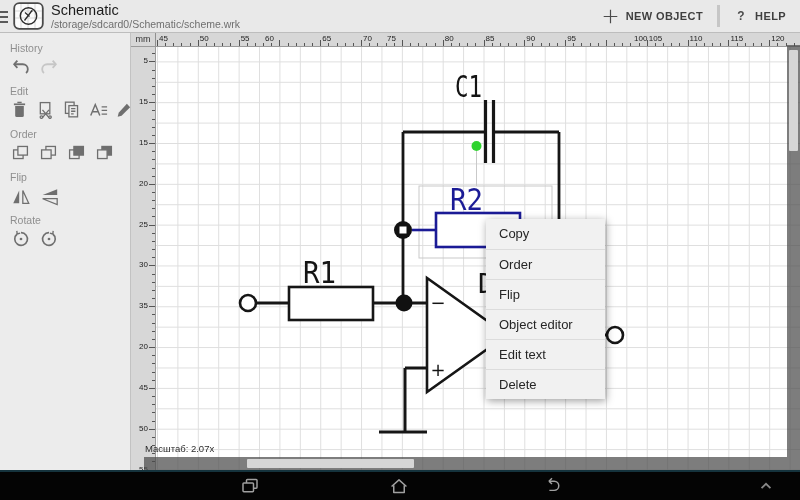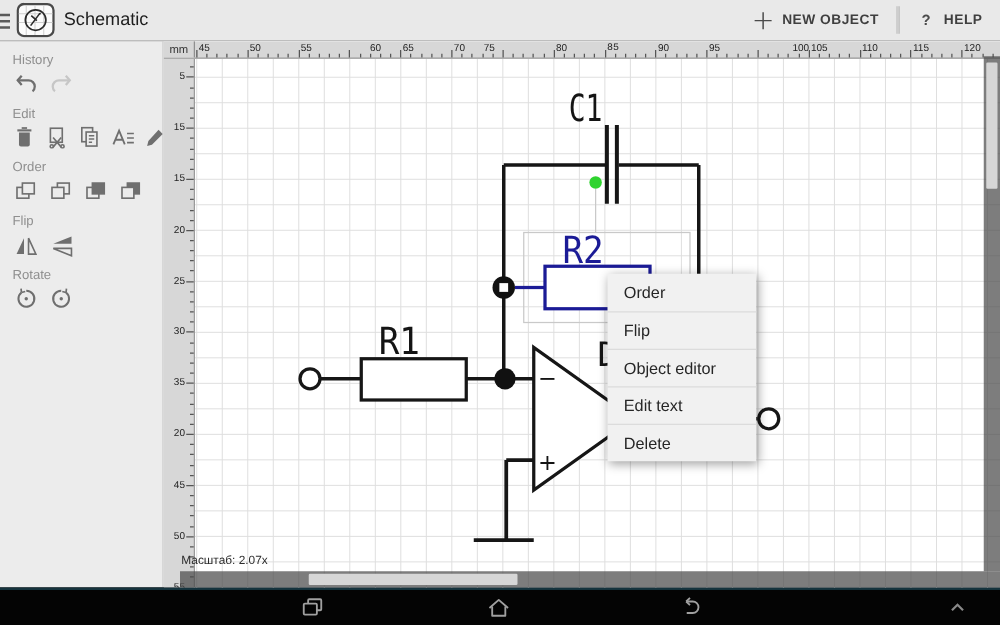--- a/index.html
+++ b/index.html
@@ -75,20 +75,21 @@
     <svg width="31" height="28" viewBox="0 0 31 28">
       <rect x="1.2" y="1.2" width="28.6" height="25.6" rx="5" fill="#fcfcfc" stroke="#4a4a4a" stroke-width="1.8"></rect>
       <path d="M2 9 H29 M2 16 H29 M8 2 V26 M15 2 V26 M22 2 V26" stroke="#cfcfcf" stroke-width="0.8"></path>
       <circle cx="15.5" cy="14" r="8.2" fill="none" stroke="#2b2b2b" stroke-width="1.4"></circle>
       <path d="M11.5 18.5 L19 8.5 M12 10.5 L16.5 14.5" stroke="#2b2b2b" stroke-width="1.3" fill="none"></path>
       <path d="M18 9 l1.8 -1 l-0.7 2 Z" fill="#2b2b2b"></path>
     </svg>
   </div>
   <div class="titles">
     <div class="t-title">Schematic</div>
+    <div class="t-path">/storage/sdcard0/Schematic/scheme.wrk</div>
   </div>
   <div class="tb-actions">
       <div class="tb-btn">
         <span>
           <svg viewBox="0 0 20 20" width="17" height="17" fill="none" stroke="#4a4a4a" stroke-width="1.4">
             <path d="M10 2 V18 M2 10 H18"></path>
           </svg>
         </span>
         <span>NEW OBJECT</span>
       </div>
@@ -370,26 +371,26 @@
         <div class="h-tick minor" style="left: 613.736px;"></div>
         <div class="h-tick minor" style="left: 621.899px;"></div>
         <div class="h-tick minor" style="left: 630.062px;"></div>
         <div class="h-tick major" style="left: 638.225px;"></div>
         <div class="h-tick minor" style="left: 646.388px;"></div>
         <div class="h-tick minor" style="left: 654.551px;"></div>
         <div class="h-tick minor" style="left: 662.714px;"></div>
         <div class="h-lab" style="left: 28px;">45</div>
         <div class="h-lab" style="left: 68.815px;">50</div>
         <div class="h-lab" style="left: 109.63px;">55</div>
-        <div class="h-lab" style="left: 165px;">60</div>
+        <div class="h-lab" style="left: 134px;">60</div>
         <div class="h-lab" style="left: 191.26px;">65</div>
         <div class="h-lab" style="left: 232.075px;">70</div>
         <div class="h-lab" style="left: 256px;">75</div>
         <div class="h-lab" style="left: 313.705px;">80</div>
-        <div class="h-lab" style="left: 354.52px; font-family: Liberation Mono, monospace;">85</div>
+        <div class="h-lab" style="left: 354.52px;">85</div>
         <div class="h-lab" style="left: 395.335px;">90</div>
         <div class="h-lab" style="left: 436.15px;">95</div>
         <div class="h-lab" style="left: 503px;">100</div>
         <div class="h-lab" style="left: 517.78px;">105</div>
         <div class="h-lab" style="left: 558.595px;">110</div>
         <div class="h-lab" style="left: 599.41px;">115</div>
         <div class="h-lab" style="left: 640.225px;">120</div>
       </div>
     <div class="vruler">
         <div class="v-tick minor" style="top: 6.237px;"></div>
@@ -460,20 +461,21 @@
     <div class="scale-label">Масштаб: 2.07x</div>
 
     <div class="hscroll">
         <div class="handle"></div>
       </div>
     <div class="vscroll">
         <div class="handle"></div>
       </div>
 
     <div class="menu">
+        <div class="menu-item">Copy</div>
         <div class="menu-item">Order</div>
         <div class="menu-item">Flip</div>
         <div class="menu-item">Object editor</div>
         <div class="menu-item">Edit text</div>
         <div class="menu-item">Delete</div>
       </div>
   </div>
 </div>
 
 <div class="navbar">

